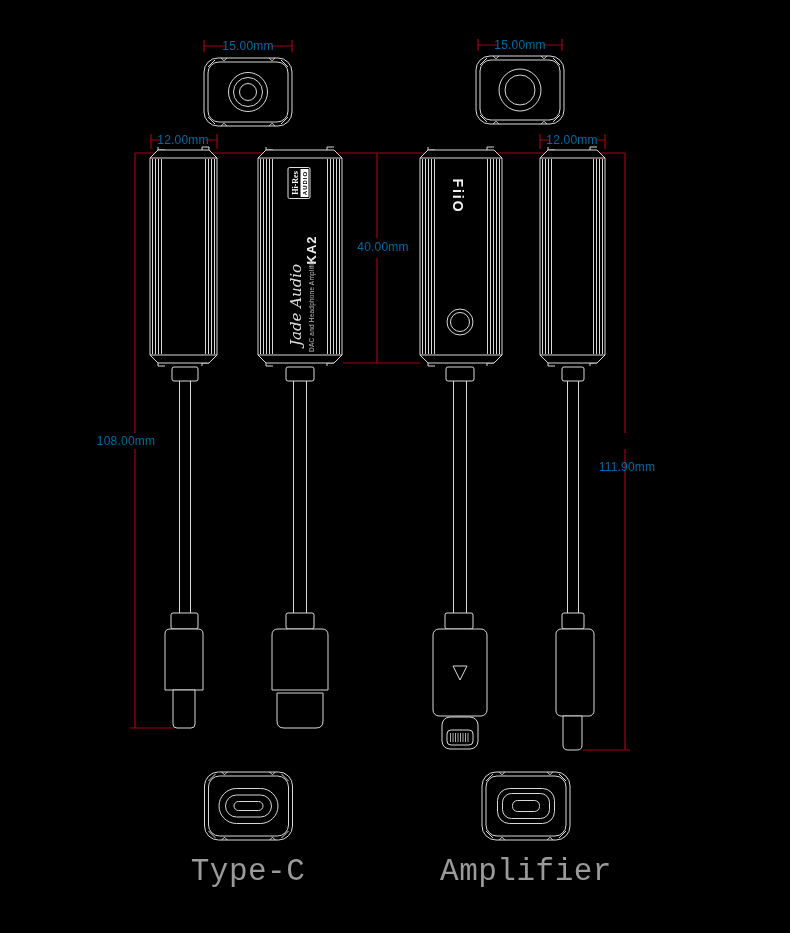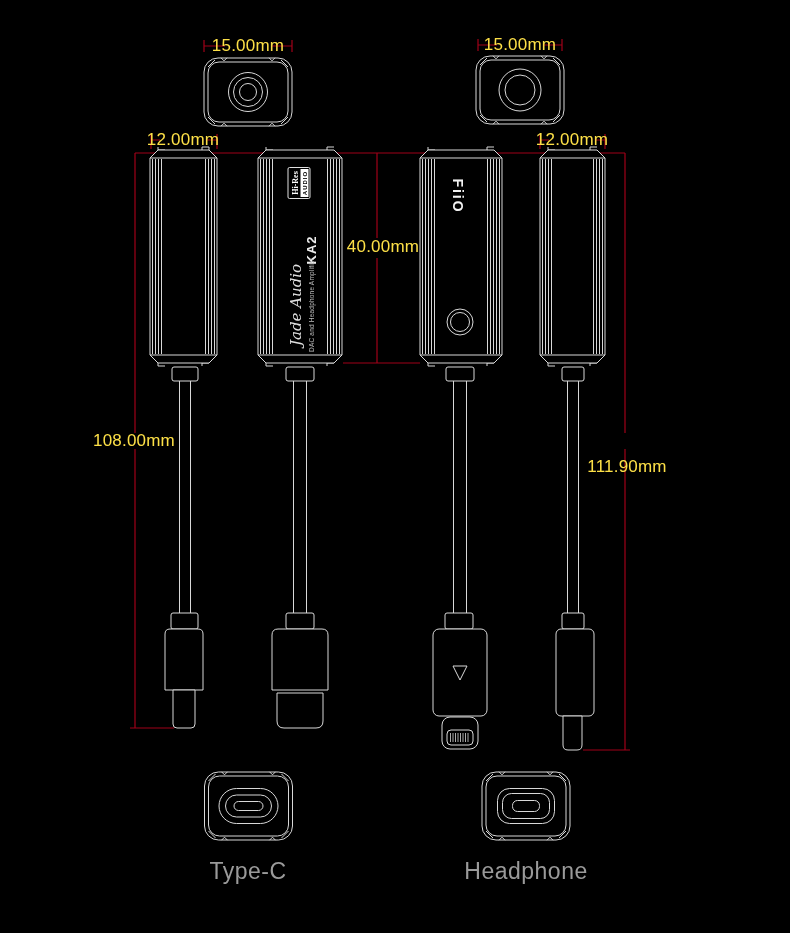--- a/index.html
+++ b/index.html
@@ -1,38 +1,38 @@
 <!DOCTYPE html>
 <html><head>
 <meta charset="utf-8">
 <style>
   html,body{margin:0;padding:0;background:#000;}
   #stage{position:relative;width:790px;height:933px;background:#000;overflow:hidden;
          font-family:"Liberation Sans",sans-serif;}
   #art{position:absolute;left:0;top:0;}
-  .dim{position:absolute;transform:translate(-50%,-50%);color:#fde047;font-size:17px;
+  .dim{position:absolute;transform:translate(-50%,-50%);color:#0369a1;font-size:12px;
        white-space:nowrap;letter-spacing:0.2px;}
   .rot-ccw{transform:translate(-50%,-50%) rotate(-90deg);}
   .badge{position:absolute;width:32px;height:23px;border:1px solid #e0e0e0;border-radius:2px;
          background:#000;display:flex;flex-direction:column;justify-content:space-between;
          padding:1px;box-sizing:border-box;}
   .badge .hr{color:#fff;font-size:8px;font-weight:bold;text-align:center;line-height:11px;
          font-family:"Liberation Serif",serif;}
   .badge .au{background:#fff;color:#000;font-size:6px;font-weight:bold;text-align:center;
          line-height:8px;letter-spacing:1px;}
   .model{position:absolute;color:#ededed;font-size:13px;font-weight:bold;letter-spacing:1px;
          white-space:nowrap;}
   .script{position:absolute;color:#e0e0e0;font-size:15px;font-style:italic;
           font-family:"DejaVu Serif",serif;white-space:nowrap;}
   .tagline{position:absolute;color:#bdbdbd;font-size:6.5px;white-space:nowrap;letter-spacing:0.2px;}
   .fiio{position:absolute;transform:translate(-50%,-50%);color:#f2f2f2;font-size:14px;
         font-weight:bold;letter-spacing:2px;writing-mode:vertical-rl;text-orientation:mixed;
         white-space:nowrap;}
-  .conn-label{position:absolute;transform:translate(-50%,-50%);color:#9a9a9a;font-size:23px;
-        letter-spacing:0.5px;white-space:nowrap;}
+  .conn-label{position:absolute;transform:translate(-50%,-50%);color:#9a9a9a;font-size:31px;
+        letter-spacing:0.5px;white-space:nowrap;font-family:Liberation Mono, monospace;}
 </style>
 </head>
 <body>
 
 <div id="stage">
 
 <svg id="art" width="790" height="933" viewBox="0 0 790 933">
   <defs>
 
     <g id="xsec" fill="none">
@@ -161,28 +161,28 @@
       <rect x="-13.5" y="-5.5" width="27" height="11" rx="5"></rect>
     </g>
   </g>
 </svg>
 
   <div class="dim" style="left:248px;top:46px">15.00mm</div>
   <div class="dim" style="left:520px;top:45px">15.00mm</div>
   <div class="dim" style="left:183px;top:140px">12.00mm</div>
   <div class="dim" style="left:572px;top:140px">12.00mm</div>
   <div class="dim" style="left:383px;top:247px">40.00mm</div>
-  <div class="dim" style="left:134px;top:441px">108.00mm</div>
+  <div class="dim" style="left:126px;top:441px">108.00mm</div>
   <div class="dim" style="left:627px;top:467px">111.90mm</div>
 
   <div class="badge rot-ccw" style="left:299px;top:183px">
     <div class="hr">Hi-Res</div>
     <div class="au">AUDIO</div>
   </div>
   <div class="model rot-ccw" style="left:311px;top:250px">KA2</div>
   <div class="script rot-ccw" style="left:296px;top:305px">Jade Audio</div>
   <div class="tagline rot-ccw" style="left:311px;top:305px">DAC and Headphone Amplifier</div>
   <div class="fiio" style="left:458px;top:196px">FiiO</div>
 
   <div class="conn-label" style="left:248px;top:871px">Type-C</div>
-  <div class="conn-label" style="left:526px;top:871px">Headphone</div>
+  <div class="conn-label" style="left:526px;top:871px">Amplifier</div>
 
 </div>
 
 </body></html>

